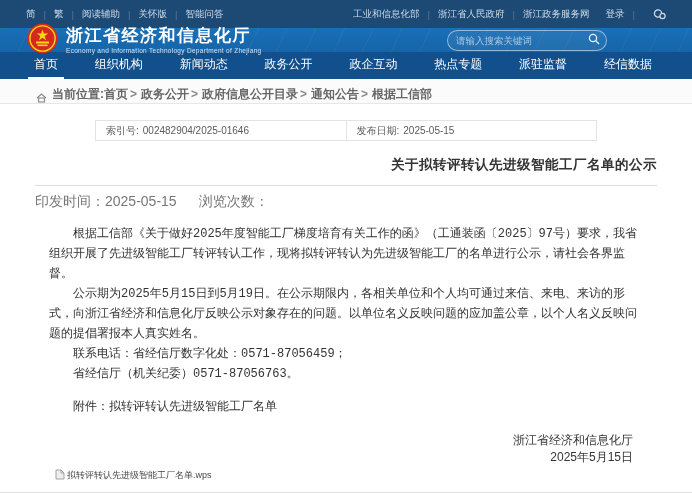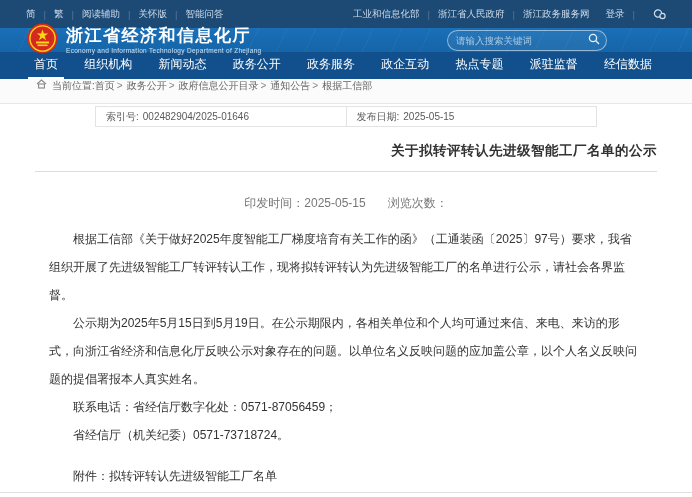--- a/index.html
+++ b/index.html
@@ -60,50 +60,50 @@
   }
   .nav a {
     color:#fff; font-size:12px; display:flex; align-items:center;
     padding:0 6px; border-bottom:2px solid transparent;
   }
   .nav a.active { border-bottom-color:#fff; }
 
   
   .crumbbar {
     height:25px; background:#fbfbfb; border-bottom:1px solid #e7e7e7;
-    display:flex; align-items:flex-start; padding:0 36px;
-    font-size:10px; color:#666;
+    display:flex; align-items:flex-end; padding:0 36px;
+    font-size:12px; color:#666;font-weight:bold;
   }
   .crumbbar .home-icon { display:inline-flex; margin-right:5px; }
   .crumb-item { color:#666; }
   .crumb-item:not(:last-child)::after { content:">"; color:#888; margin:0 4px 0 2px; }
 
   
   .content { padding:0 35px; position:relative; }
 
   table.doc-info {
-    width:502px; margin:2px auto 0; border-collapse:collapse;
+    width:502px; margin:16px auto 0; border-collapse:collapse;
     font-size:10px; color:#5a5a5a;
   }
   table.doc-info td {
     border:1px solid #e3e3e3; height:20px; padding:0 10px; width:50%;
   }
   .cell-label { margin-right:4px; }
 
   h1.doc-title {
     margin-top:15px; padding-bottom:11px; border-bottom:1px solid #dcdcdc;
     text-align:right; font-size:13.5px; color:#333; letter-spacing:0.5px;
   }
   .meta {
-    margin-top:23px; text-align:center; font-size:12px; color:#777;
+    margin-top:7px; font-size:14px; color:#777;
   }
   .meta .gap { display:inline-block; width:22px; }
 
   .body { margin-top:13px; font-size:12px; color:#333; padding:0 14px; }
-  .body p { line-height:28px; text-indent:2em; }
+  .body p { line-height:20px; text-indent:2em;font-family:Liberation Mono, monospace; }
   .attach-line { margin-top:13px; }
   .signature { margin-top:15px; text-align:right; font-size:12px; color:#333; line-height:17px; padding-right:10px; }
   .attachment-file {
     margin-top:3px; margin-left:20px; display:flex; align-items:center; gap:2px;
     font-size:9px;
   }
   .attachment-file a { color:#444; }
   .bottom-line { position:absolute; left:0; top:492px; width:692px; border-top:1px solid #dfdfdf; }
 </style>
 </head>
@@ -164,21 +164,20 @@
         </svg>
     </span>
   </div>
 </div>
 
 <div class="nav">
   <a class="active">首页</a>
   <a>组织机构</a>
   <a>新闻动态</a>
   <a>政务公开</a>
-  <a>政务服务</a>
   <a>政企互动</a>
   <a>热点专题</a>
   <a>派驻监督</a>
   <a>经信数据</a>
 </div>
 
 <div class="crumbbar">
   <span class="home-icon">
     <svg width="11" height="10" viewBox="0 0 11 10">
         <path d="M1 5 L5.5 1 L10 5" fill="none" stroke="#888" stroke-width="1.1"></path>
@@ -211,21 +210,21 @@
   <h1 class="doc-title">关于拟转评转认先进级智能工厂名单的公示</h1>
 
   <div class="meta">
     <span>印发时间：</span><span>2025-05-15</span><span class="gap"></span><span>浏览次数：</span><span></span>
   </div>
 
   <div class="body">
     <p>根据工信部《关于做好2025年度智能工厂梯度培育有关工作的函》（工通装函〔2025〕97号）要求，我省组织开展了先进级智能工厂转评转认工作，现将拟转评转认为先进级智能工厂的名单进行公示，请社会各界监督。</p>
     <p>公示期为2025年5月15日到5月19日。在公示期限内，各相关单位和个人均可通过来信、来电、来访的形式，向浙江省经济和信息化厅反映公示对象存在的问题。以单位名义反映问题的应加盖公章，以个人名义反映问题的提倡署报本人真实姓名。</p>
     <p>联系电话：省经信厅数字化处：0571-87056459；</p>
-    <p>省经信厅（机关纪委）0571-73718724。</p>
+    <p>省经信厅（机关纪委）0571-87056763。</p>
     <p class="attach-line">附件：拟转评转认先进级智能工厂名单</p>
     <div class="signature">
       <div>浙江省经济和信息化厅</div>
       <div>2025年5月15日</div>
     </div>
   </div>
 
   <div class="attachment-file">
     <span>
       <svg width="10" height="11" viewBox="0 0 10 11">

